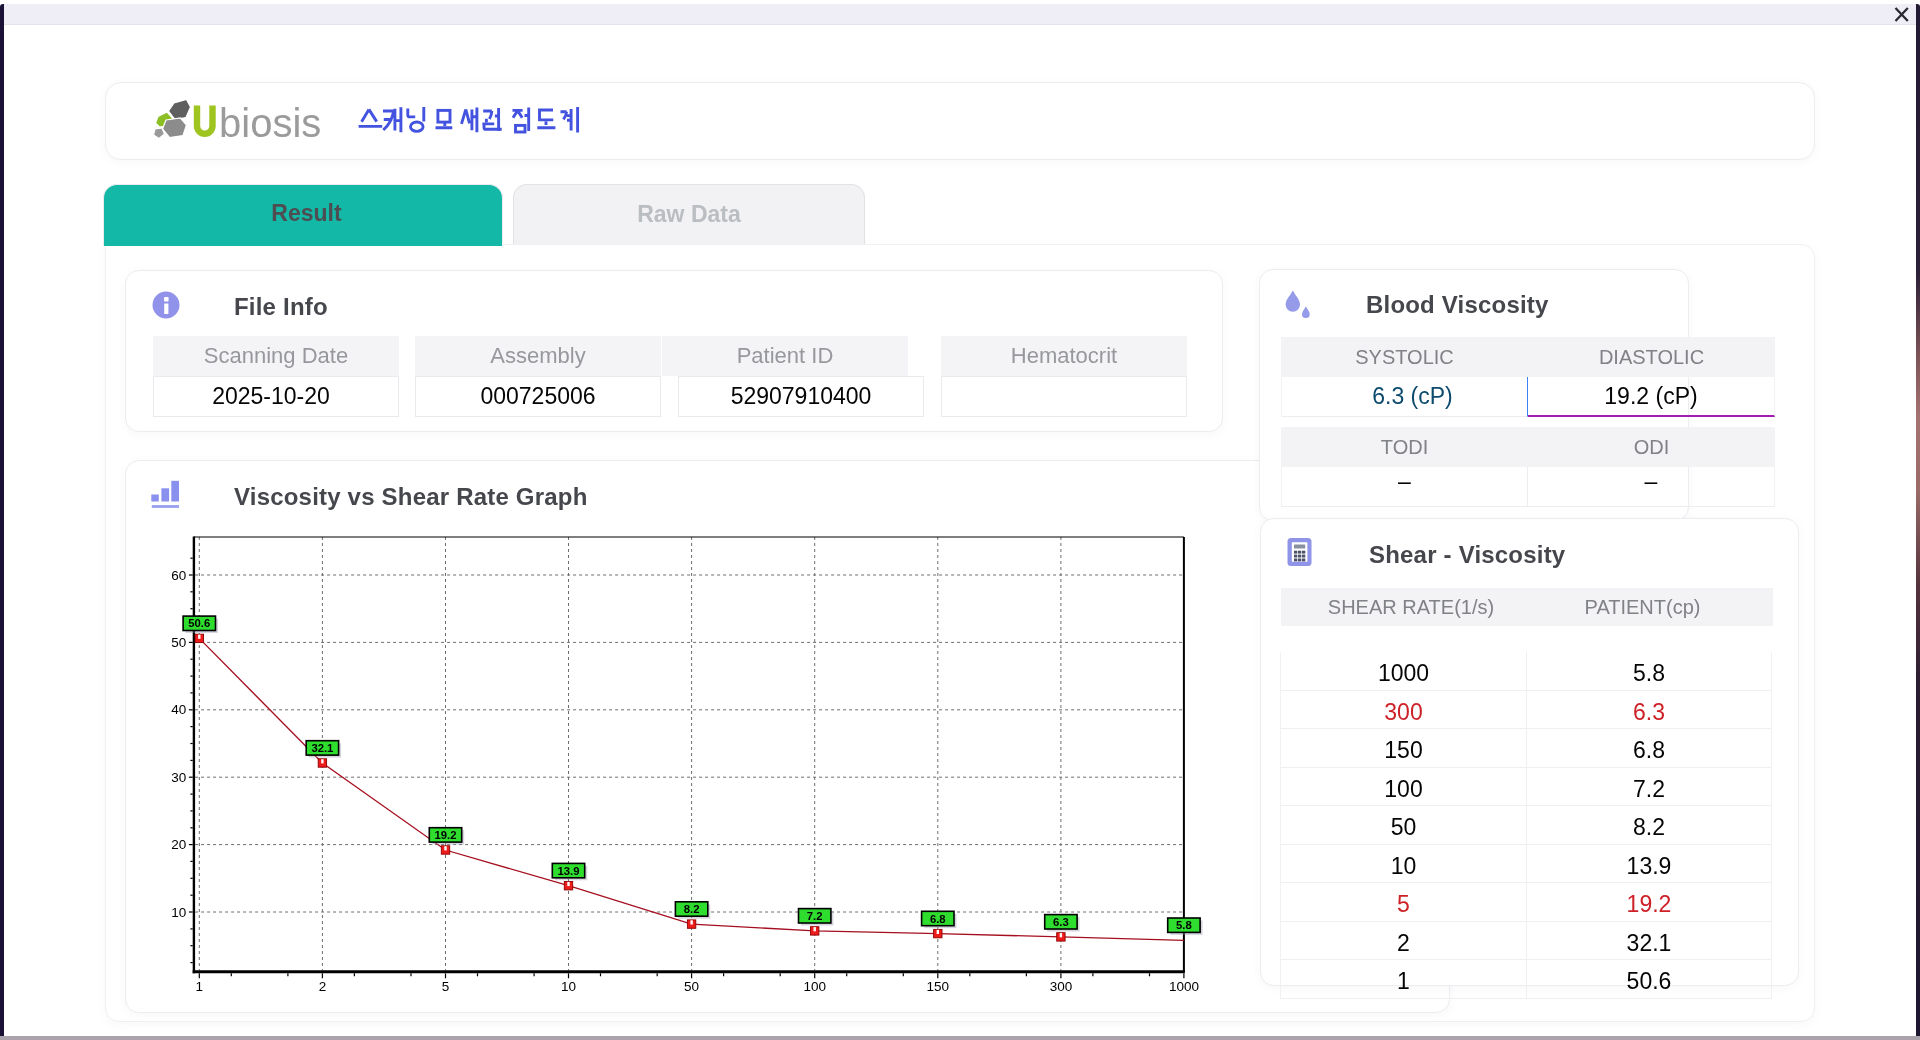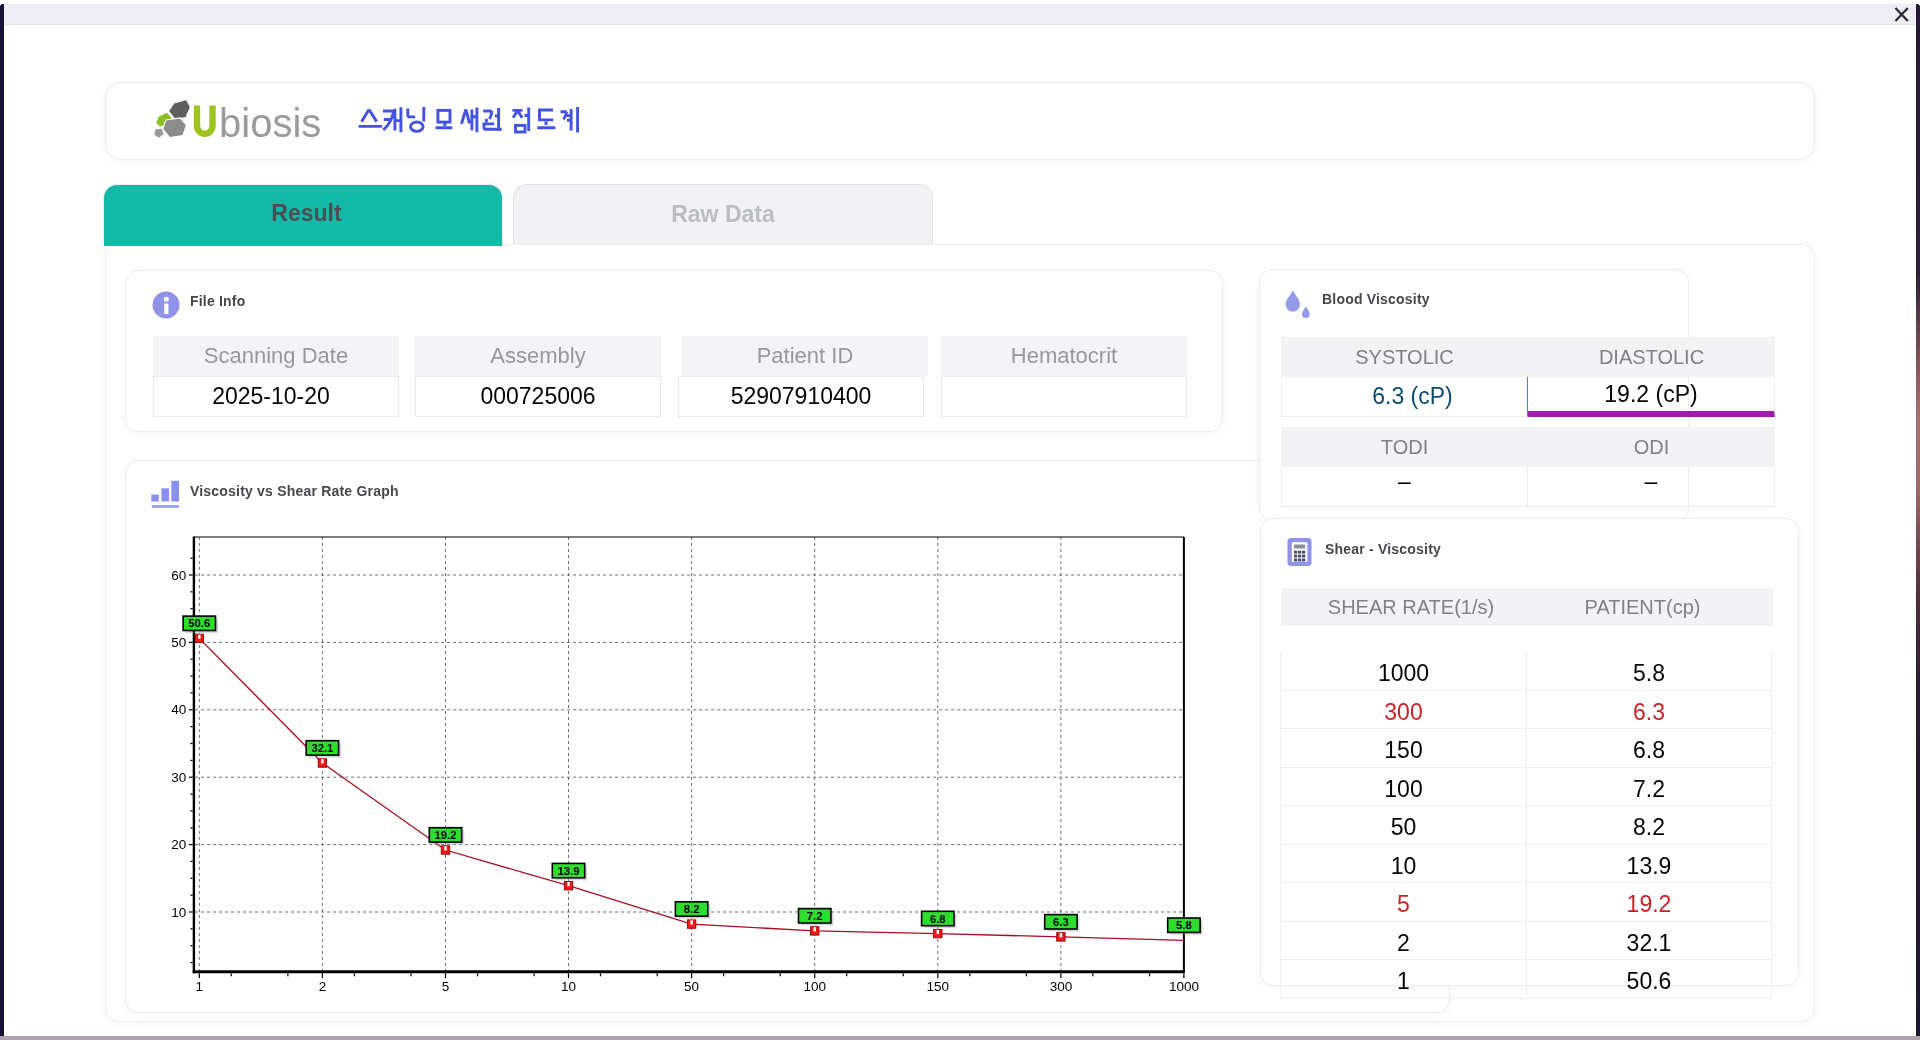--- a/index.html
+++ b/index.html
@@ -7,33 +7,33 @@
     font-family:"Liberation Sans", sans-serif; }
   .abs { position:absolute; }
   #stage { position:relative; width:1920px; height:1040px; background:#fff; }
   
   #edgeL { left:0; top:4px; width:4px; height:1036px; background:#191236; border-top-left-radius:3px; }
   #edgeR { left:1916px; top:4px; width:4px; height:1036px; background:linear-gradient(180deg,#231a33 0%,#2c2038 26%,#7e5356 34%,#a57272 40%,#9a6a67 47%,#55333d 56%,#2a1c31 66%,#1d1630 100%); border-top-right-radius:3px; }
   #titlebar { left:4px; top:4px; width:1912px; height:21px; background:#efedf6; border-bottom:1px solid #e4e2ea; }
   #bottombar { left:0px; top:1036px; width:1920px; height:4px; background:#aaa3ab; }
   .card { position:absolute; background:#fff; border:1px solid #ededf1; border-radius:14px;
           box-shadow:0 2px 8px rgba(120,120,140,0.06); }
-  .cardtitle { position:absolute; font-weight:bold; font-size:14px; color:#45474c; letter-spacing:0.2px; }
+  .cardtitle { position:absolute; font-weight:bold; font-size:24px; color:#45474c; letter-spacing:0.2px;margin-left:44px; }
   .gridlabel { position:absolute; background:#f4f4f6; color:#97989d; font-size:22px;
                display:flex; align-items:center; justify-content:center; }
   .gridvalue { position:absolute; background:#fff; border:1px solid #e9eaee; color:#050505; font-size:23px;
                display:flex; align-items:center; justify-content:center; }
   .hdrow { position:absolute; background:#f3f3f5; color:#7e8085; font-size:21px; }
   .cell { position:absolute; display:flex; align-items:center; justify-content:center; }
   
   #tabResult { left:103px; top:184px; width:400px; height:62px; background:#14b8a6; padding-left:7px; padding-bottom:4px;
       border:1px solid #ececf0; border-bottom:none; border-radius:14px 14px 0 0;
       display:flex; align-items:center; justify-content:center;
       font-weight:bold; font-size:23px; color:#4d4d52; z-index:3; }
-  #tabRaw { left:513px; top:184px; width:420px; height:60px; background:#f2f2f4;
+  #tabRaw { left:513px; top:184px; width:352px; height:60px; background:#f2f2f4;
       border:1px solid #e2e2e6; border-bottom:none; border-radius:14px 14px 0 0;
       display:flex; align-items:center; justify-content:center;
       font-weight:bold; font-size:23px; color:#babdc1; z-index:1; }
   #panel { left:105px; top:244px; width:1710px; height:778px; background:#fff;
       border:1px solid #f0f0f3; border-radius:0 14px 14px 14px;
       box-shadow:0 3px 10px rgba(120,120,140,0.05); z-index:2; }
 </style>
 </head>
 <body>
 <div id="stage">
@@ -86,21 +86,21 @@
 
   <div class="card" style="left:125px; top:270px; width:1098px; height:162px; z-index:4;">
     <svg class="abs" style="left:26px; top:20px;" width="28" height="28">
       <circle cx="14" cy="14" r="13.5" fill="#9193ea"></circle>
       <rect x="12" y="6" width="4.6" height="4.6" rx="1" fill="#fff"></rect>
       <rect x="12.2" y="12.5" width="4.2" height="10.5" rx="0.5" fill="#fff"></rect>
     </svg>
     <div class="cardtitle" style="left:64px; top:22px;">File Info</div>
     <div class="gridlabel" style="left:27px;  top:65px; width:246px; height:40px;">Scanning Date</div>
     <div class="gridlabel" style="left:289px; top:65px; width:246px; height:40px;">Assembly</div>
-    <div class="gridlabel" style="left:556px; top:65px; width:246px; height:40px;">Patient ID</div>
+    <div class="gridlabel" style="left:536px; top:65px; width:246px; height:40px;">Patient ID</div>
     <div class="gridlabel" style="left:815px; top:65px; width:246px; height:40px;">Hematocrit</div>
     <div class="gridvalue" style="left:27px;  top:105px; width:246px; height:41px; padding-right:10px;">2025-10-20</div>
     <div class="gridvalue" style="left:289px; top:105px; width:246px; height:41px;">000725006</div>
     <div class="gridvalue" style="left:552px; top:105px; width:246px; height:41px;">52907910400</div>
     <div class="gridvalue" style="left:815px; top:105px; width:246px; height:41px;"></div>
   </div>
 
   <div class="card" style="left:125px; top:460px; width:1325px; height:553px; z-index:4;text-align:center;">
     <svg class="abs" style="left:24px; top:17px;" width="34" height="34" viewBox="0 0 34 34">
       <g fill="#8a90ee">
@@ -253,21 +253,21 @@
   <div class="card" style="left:1259px; top:269px; width:430px; height:252px; z-index:4;">
     <svg class="abs" style="left:22px; top:19px;" width="32" height="32" viewBox="0 0 32 32">
       <path d="M10.8 1.5 C13.5 6.5 18 10.8 18 15.6 A7.2 7.2 0 0 1 3.6 15.6 C3.6 10.8 8.2 6.5 10.8 1.5 Z" fill="#959ae9"></path>
       <path d="M23.9 17.5 C25.6 20.3 27.7 22.6 27.7 25.2 A3.85 3.85 0 0 1 20 25.2 C20 22.6 22.3 20.3 23.9 17.5 Z" fill="#959ae9"></path>
     </svg>
     <div class="cardtitle" style="left:62px; top:21px;">Blood Viscosity</div>
     <div class="hdrow" style="left:21px; top:67px; width:494px; height:40px;"></div>
     <div class="cell" style="left:21px; top:67px; width:247px; height:40px; color:#808287; font-size:20px;">SYSTOLIC</div>
     <div class="cell" style="left:268px; top:67px; width:247px; height:40px; color:#808287; font-size:20px;">DIASTOLIC</div>
     <div class="cell" style="left:21px; top:107px; width:247px; height:40px; font-size:23px; color:#0c4a6e; border-bottom:1px solid #ededf0; border-right:1px solid #3b82f6; border-left:1px solid #f1f1f4; padding-left:16px;">6.3 (cP)</div>
-    <div class="cell" style="left:268px; top:107px; width:247px; height:40px; font-size:23px; color:#050505; border-bottom:6px solid #a21caf; border-right:1px solid #f1f1f4;">19.2 (cP)</div>
+    <div class="cell" style="left:268px; top:107px; width:247px; height:40px; font-size:23px; color:#050505; border-bottom:2px solid #a21caf; border-right:1px solid #f1f1f4;">19.2 (cP)</div>
     <div class="hdrow" style="left:21px; top:157px; width:494px; height:40px;"></div>
     <div class="cell" style="left:21px; top:157px; width:247px; height:40px; color:#808287; font-size:20px;">TODI</div>
     <div class="cell" style="left:268px; top:157px; width:247px; height:40px; color:#808287; font-size:20px;">ODI</div>
     <div class="cell" style="left:21px; top:197px; width:247px; height:40px; font-size:23px; color:#050505; border-bottom:1px solid #ededf0; border-right:1px solid #ededf0; border-left:1px solid #f1f1f4; padding-bottom:10px;">–</div>
     <div class="cell" style="left:268px; top:197px; width:247px; height:40px; font-size:23px; color:#050505; border-bottom:1px solid #ededf0; border-right:1px solid #f1f1f4; padding-bottom:10px;">–</div>
   </div>
 
   <div class="card" style="left:1260px; top:518px; width:539px; height:468px; z-index:4;">
     <svg class="abs" style="left:26px; top:18px;" width="26" height="30" viewBox="0 0 26 30">
       <rect x="0.5" y="1" width="24" height="28" rx="3.5" fill="#8f94e8"></rect>

